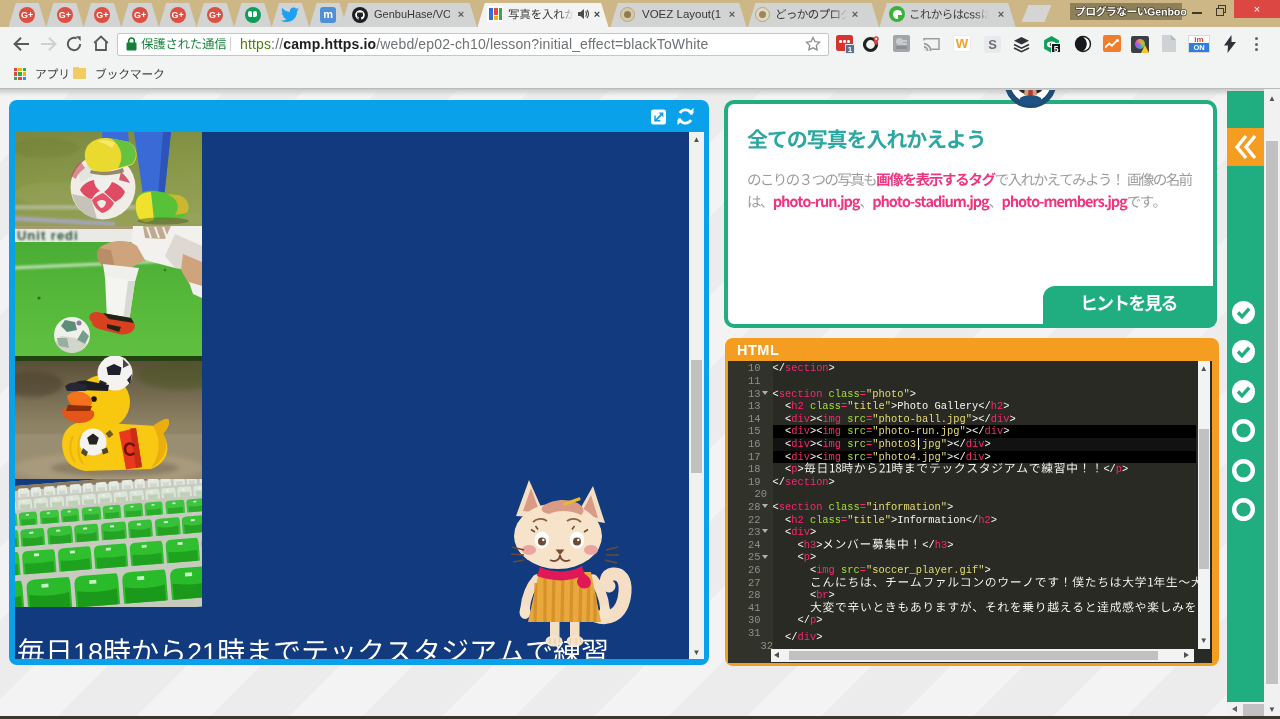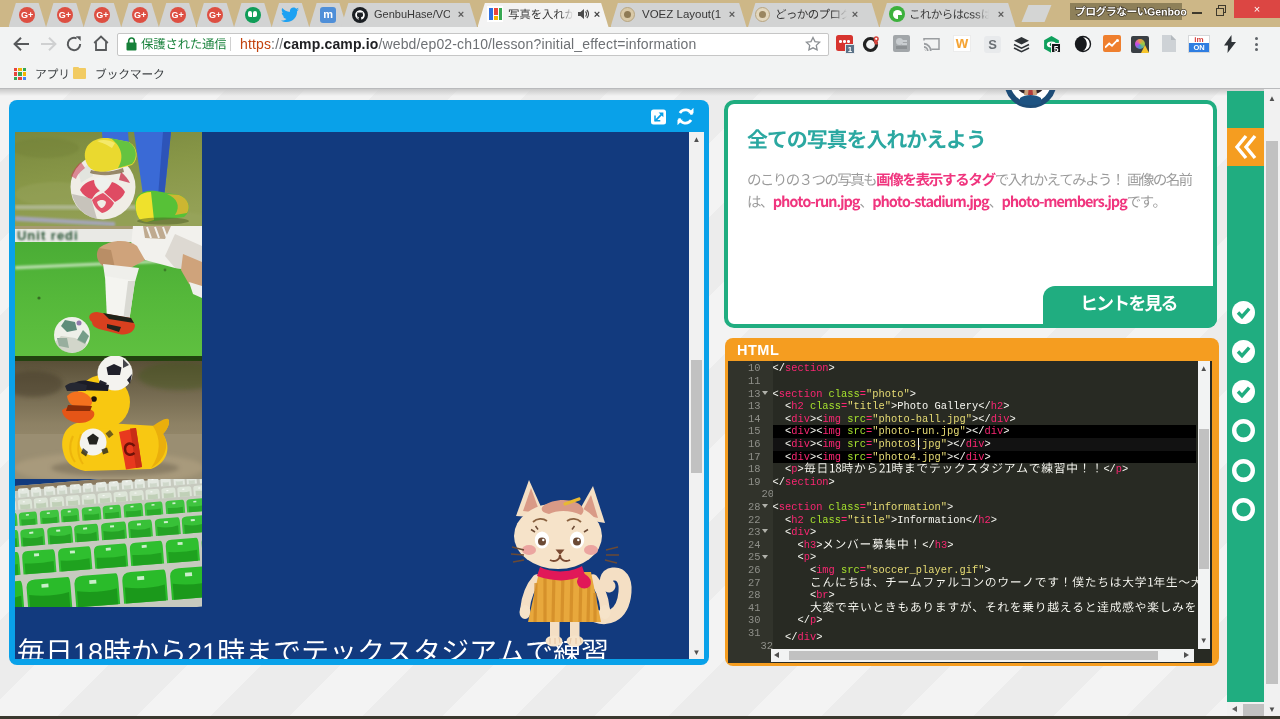--- a/index.html
+++ b/index.html
@@ -154,21 +154,21 @@
     </svg>
 <div class="abs" id="omni"></div>
 <svg class="abs" style="left:126px;top:37px" width="11" height="14" viewBox="0 0 11 14">
       <rect x="0.5" y="5.5" width="10" height="8" rx="1" fill="#168039"></rect>
       <path fill="none" stroke="#168039" stroke-width="1.6" d="M2.7 6V3.8a2.8 2.8 0 015.6 0V6"></path>
     </svg>
 <svg class="abs" style="left:141px;top:33.1px" width="85" height="20" viewBox="0 0 85 20">
       <path d="M5.7 6.3H10.3V8.6H5.7ZM4.8 5.5V9.5H7.5V11H3.8V11.9H6.9C6.1 13.2 4.8 14.5 3.5 15.1C3.7 15.3 4 15.6 4.1 15.9C5.3 15.1 6.6 13.9 7.5 12.5V16.4H8.4V12.5C9.2 13.8 10.5 15.2 11.6 15.9C11.8 15.6 12.1 15.3 12.3 15.1C11.1 14.5 9.8 13.2 9 11.9H11.9V11H8.4V9.5H11.2V5.5ZM3.5 4.9C2.7 6.8 1.5 8.7 0.3 9.9C0.5 10.1 0.7 10.6 0.8 10.8C1.3 10.4 1.7 9.8 2.2 9.2V16.4H3.1V7.8C3.6 7 4 6.1 4.3 5.2Z M13.2 8.7V9.4H16.4V8.7ZM13.3 5.3V6.1H16.4V5.3ZM13.2 10.4V11.1H16.4V10.4ZM12.7 7V7.8H16.7V7ZM22.3 13.4C21.9 13.9 21.3 14.3 20.6 14.6C19.9 14.3 19.3 13.9 18.9 13.4ZM17.1 12.7V13.4H18.6L18.1 13.6C18.5 14.1 19.1 14.6 19.7 15C18.7 15.3 17.6 15.6 16.5 15.7C16.6 15.9 16.8 16.2 16.9 16.4C18.2 16.2 19.4 15.9 20.5 15.5C21.5 15.9 22.6 16.2 23.8 16.4C23.9 16.2 24.1 15.8 24.3 15.7C23.3 15.5 22.3 15.3 21.5 15C22.4 14.5 23.1 13.8 23.6 12.9L23 12.6L22.9 12.7ZM23.8 7.9H21.1L21.5 7.1H22.3V6.4H24.1V5.7H22.3V4.9H21.4V5.7H19.6V4.9H18.7V5.7H16.9V6.4H18.7V7L18.2 6.9C17.9 7.8 17.2 8.7 16.4 9.3C16.6 9.5 16.9 9.7 17.1 9.8C17.3 9.6 17.6 9.4 17.8 9.1V12.1H24V11.5H21.1V10.8H23.4V10.3H21.1V9.7H23.4V9.1H21.1V8.5H23.8ZM20.7 6.9C20.6 7.2 20.4 7.6 20.2 7.9H18.6C18.8 7.6 18.9 7.4 19 7.1H19.6V6.4H21.4V7.1ZM20.3 9.7V10.3H18.6V9.7ZM20.3 9.1H18.6V8.5H20.3ZM20.3 10.8V11.5H18.6V10.8ZM13.2 12V16.3H13.9V15.7H16.4V12ZM13.9 12.8H15.6V14.9H13.9Z M28.3 11.5 27.3 11.3C27 12 26.7 12.7 26.7 13.4C26.7 15.1 28.2 15.9 30.6 15.9C32 15.9 33 15.8 33.8 15.7L33.9 14.7C33 14.9 31.9 15 30.6 15C28.8 15 27.7 14.4 27.7 13.2C27.7 12.6 27.9 12.1 28.3 11.5ZM26.4 7.5 26.4 8.5C28.4 8.7 30.2 8.7 31.6 8.5C32.1 9.6 32.7 10.7 33.2 11.4C32.7 11.3 31.8 11.3 31.1 11.2L31 12C31.9 12.1 33.4 12.2 34 12.4L34.5 11.7C34.4 11.5 34.2 11.3 34 11C33.5 10.4 33 9.4 32.6 8.4C33.4 8.3 34.4 8.2 35.2 7.9L35.1 7C34.2 7.2 33.2 7.4 32.3 7.6C32 6.8 31.8 6 31.7 5.4L30.6 5.6C30.8 5.9 30.9 6.3 30.9 6.5L31.3 7.7C29.9 7.8 28.2 7.7 26.4 7.5Z M40.3 6.4 40.2 7.6C39.5 7.7 38.8 7.8 38.4 7.8C38.1 7.8 37.9 7.8 37.6 7.8L37.7 8.8L40.1 8.5L40 9.7C39.4 10.7 38 12.7 37.3 13.5L37.9 14.4C38.5 13.6 39.3 12.4 39.9 11.5L39.9 11.9C39.9 13.3 39.9 13.9 39.9 15.1C39.9 15.3 39.9 15.7 39.9 15.9H40.9C40.9 15.7 40.9 15.3 40.9 15.1C40.8 14 40.8 13.2 40.8 12.1C40.8 11.7 40.8 11.2 40.9 10.6C42 9.4 43.5 8.2 44.5 8.2C45.2 8.2 45.6 8.5 45.6 9.3C45.6 10.5 45.1 12.5 45.1 13.9C45.1 15 45.6 15.5 46.5 15.5C47.3 15.5 48.1 15.1 48.8 14.5L48.6 13.4C48 14.1 47.3 14.4 46.7 14.4C46.3 14.4 46.1 14.1 46.1 13.7C46.1 12.4 46.5 10.2 46.5 9C46.5 8 46 7.3 44.8 7.3C43.5 7.3 41.9 8.5 40.9 9.4L41 8.7C41.2 8.4 41.4 8 41.6 7.8L41.2 7.4L41.1 7.4C41.2 6.5 41.3 5.8 41.4 5.5L40.2 5.5C40.3 5.8 40.3 6.1 40.3 6.4Z M55.5 9.4V10.3C56.3 10.2 57 10.2 57.8 10.2C58.6 10.2 59.3 10.2 59.9 10.3L60 9.4C59.3 9.3 58.5 9.3 57.8 9.3C57 9.3 56.2 9.3 55.5 9.4ZM55.8 12.4 54.8 12.3C54.7 12.9 54.6 13.3 54.6 13.8C54.6 15 55.7 15.6 57.7 15.6C58.6 15.6 59.4 15.6 60.1 15.5L60.1 14.5C59.4 14.6 58.5 14.7 57.7 14.7C55.9 14.7 55.6 14.1 55.6 13.5C55.6 13.2 55.7 12.8 55.8 12.4ZM51.6 7.7C51.1 7.7 50.7 7.6 50.1 7.6L50.1 8.5C50.5 8.6 51 8.6 51.5 8.6C51.9 8.6 52.3 8.6 52.7 8.6C52.6 9 52.5 9.5 52.4 9.9C51.9 11.7 51 14.2 50.3 15.5L51.4 15.9C52 14.5 52.9 11.9 53.3 10.1C53.5 9.6 53.6 9 53.7 8.5C54.6 8.4 55.5 8.2 56.3 8V7C55.6 7.2 54.7 7.4 53.9 7.5L54.1 6.6C54.2 6.3 54.3 5.8 54.3 5.6L53.1 5.5C53.2 5.7 53.1 6.2 53.1 6.5C53.1 6.8 53 7.2 52.9 7.6C52.4 7.6 52 7.7 51.6 7.7Z M61.7 5.8C62.5 6.4 63.4 7.2 63.8 7.9L64.5 7.2C64.1 6.6 63.2 5.7 62.4 5.2ZM64.2 9.8H61.5V10.7H63.3V14C62.7 14.5 62 15 61.4 15.4L61.8 16.3C62.5 15.8 63.2 15.2 63.8 14.7C64.6 15.7 65.8 16.1 67.4 16.2C68.8 16.2 71.5 16.2 72.8 16.1C72.9 15.9 73 15.4 73.2 15.2C71.7 15.3 68.8 15.4 67.4 15.3C65.9 15.2 64.8 14.8 64.2 13.9ZM65.5 5.4V6.2H70.8C70.3 6.5 69.7 6.9 69.1 7.2C68.5 6.9 67.9 6.7 67.3 6.5L66.7 7C67.5 7.3 68.4 7.7 69.1 8H65.5V14.5H66.4V12.4H68.5V14.5H69.4V12.4H71.6V13.6C71.6 13.7 71.5 13.8 71.3 13.8C71.2 13.8 70.7 13.8 70.1 13.8C70.2 14 70.3 14.3 70.3 14.5C71.2 14.5 71.7 14.5 72 14.4C72.4 14.3 72.5 14 72.5 13.6V8H70.9C70.6 7.9 70.3 7.7 69.9 7.5C70.8 7.1 71.8 6.4 72.5 5.8L71.9 5.4L71.7 5.4ZM71.6 8.8V9.9H69.4V8.8ZM66.4 10.6H68.5V11.7H66.4ZM66.4 9.9V8.8H68.5V9.9ZM71.6 10.6V11.7H69.4V10.6Z M78.3 5.5V6.3H84V5.5ZM78.1 9V9.7H84.3V9ZM78.1 10.7V11.5H84.2V10.7ZM77.1 7.2V8H85.2V7.2ZM78 12.4V16.4H78.9V15.8H83.4V16.4H84.4V12.4ZM78.9 15V13.2H83.4V15ZM76.7 4.9C75.9 6.8 74.7 8.7 73.5 9.9C73.6 10.1 73.9 10.6 74 10.8C74.5 10.3 74.9 9.8 75.4 9.2V16.4H76.3V7.8C76.8 7 77.2 6.1 77.5 5.2Z" fill="#168039"></path>
     </svg>
 <div class="abs" style="left:230px;top:37px;width:1px;height:14px;background:#d0d0d0"></div>
-<div class="abs" style="left:240px;top:32.5px;height:22px;font-size:14px;letter-spacing:0.15px;line-height:22px;white-space:nowrap"><span style="color:#c2410c">https</span><span style="color:#6e7175">://</span><span style="color:#202124;font-weight:bold">camp.camp.io</span><span style="color:#6e7175">/webd/ep02-ch10/lesson?initial_effect=information</span></div>
+<div class="abs" style="left:240px;top:32.5px;height:22px;font-size:14px;letter-spacing:0.15px;line-height:22px;white-space:nowrap"><span style="color:#4d7c0f">https</span><span style="color:#6e7175">://</span><span style="color:#202124;font-weight:bold">camp.https.io</span><span style="color:#6e7175">/webd/ep02-ch10/lesson?initial_effect=blackToWhite</span></div>
 <svg class="abs" style="left:805px;top:36px" width="16" height="16" viewBox="0 0 16 16">
       <path fill="none" stroke="#8b8f93" stroke-width="1.3" d="M8 1.5l2 4.1 4.6.6-3.3 3.2.8 4.5L8 11.8l-4.1 2.1.8-4.5L1.4 6.2 6 5.6z"></path>
     </svg>
 <div class="abs" style="left:836px;top:35px;width:17px;height:16px;border-radius:2.5px;background:#d7342e"></div>
     <div class="abs" style="left:839px;top:40px;width:2.5px;height:2.5px;border-radius:50%;background:#fff"></div>
     <div class="abs" style="left:843px;top:40px;width:2.5px;height:2.5px;border-radius:50%;background:#fff"></div>
     <div class="abs" style="left:847px;top:40px;width:2.5px;height:2.5px;border-radius:50%;background:#fff"></div>
     <div class="abs" style="left:845px;top:44px;width:10px;height:10px;background:#5a7287;color:#fff;font-size:8px;font-weight:bold;text-align:center;line-height:10px;border:1px solid #e8eaec">1</div>
 <svg class="abs" style="left:862px;top:35px" width="18" height="18" viewBox="0 0 18 18">
       <circle cx="8.5" cy="9.5" r="6" fill="none" stroke="#222" stroke-width="3.2"></circle>
@@ -669,21 +669,21 @@
 <div class="gnum" style="left:0.5px;top:14.0px">11</div>
 <div class="gnum" style="left:0.5px;top:26.6px">13</div>
 <div class="abs" style="left:34px;top:29.8px;width:0;height:0;border-left:3.5px solid transparent;border-right:3.5px solid transparent;border-top:4.5px solid #b0b1aa"></div>
 <div class="gnum" style="left:0.5px;top:39.2px">13</div>
 <div class="gnum" style="left:0.5px;top:51.8px">14</div>
 <div class="gnum" style="left:0.5px;top:64.4px">15</div>
 <div class="gnum" style="left:0.5px;top:77.0px">16</div>
 <div class="gnum" style="left:0.5px;top:89.6px">17</div>
 <div class="gnum" style="left:0.5px;top:102.2px">18</div>
 <div class="gnum" style="left:0.5px;top:114.8px">19</div>
-<div class="gnum" style="left:14px;top:127.4px">20</div>
+<div class="gnum" style="left:7px;top:127.4px">20</div>
 <div class="gnum" style="left:0.5px;top:140.0px">28</div>
 <div class="abs" style="left:34px;top:143.2px;width:0;height:0;border-left:3.5px solid transparent;border-right:3.5px solid transparent;border-top:4.5px solid #b0b1aa"></div>
 <div class="gnum" style="left:0.5px;top:152.6px">22</div>
 <div class="gnum" style="left:0.5px;top:165.2px">23</div>
 <div class="abs" style="left:34px;top:168.4px;width:0;height:0;border-left:3.5px solid transparent;border-right:3.5px solid transparent;border-top:4.5px solid #b0b1aa"></div>
 <div class="gnum" style="left:0.5px;top:177.8px">24</div>
 <div class="gnum" style="left:0.5px;top:190.4px">25</div>
 <div class="abs" style="left:34px;top:193.6px;width:0;height:0;border-left:3.5px solid transparent;border-right:3.5px solid transparent;border-top:4.5px solid #b0b1aa"></div>
 <div class="gnum" style="left:0.5px;top:203.0px">26</div>
 <div class="gnum" style="left:0.5px;top:215.6px">27</div>

